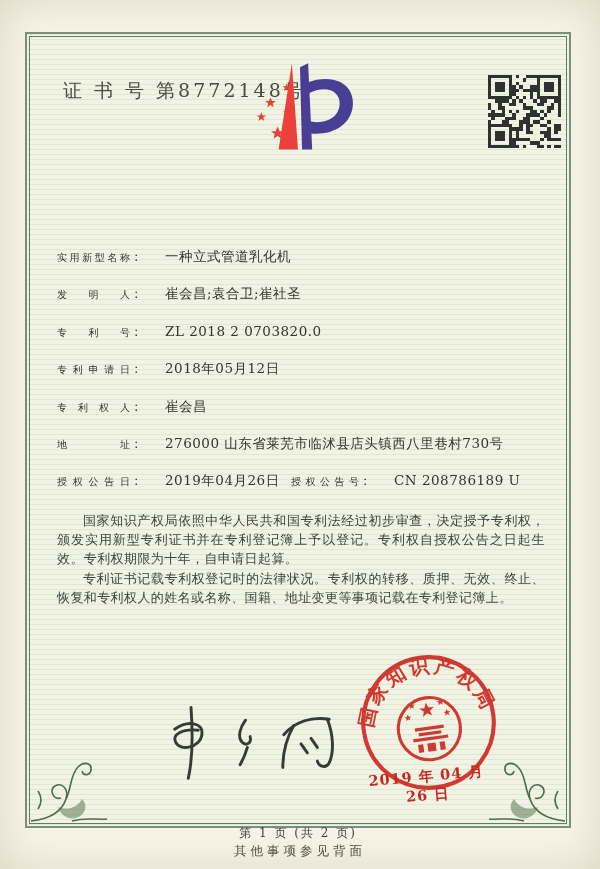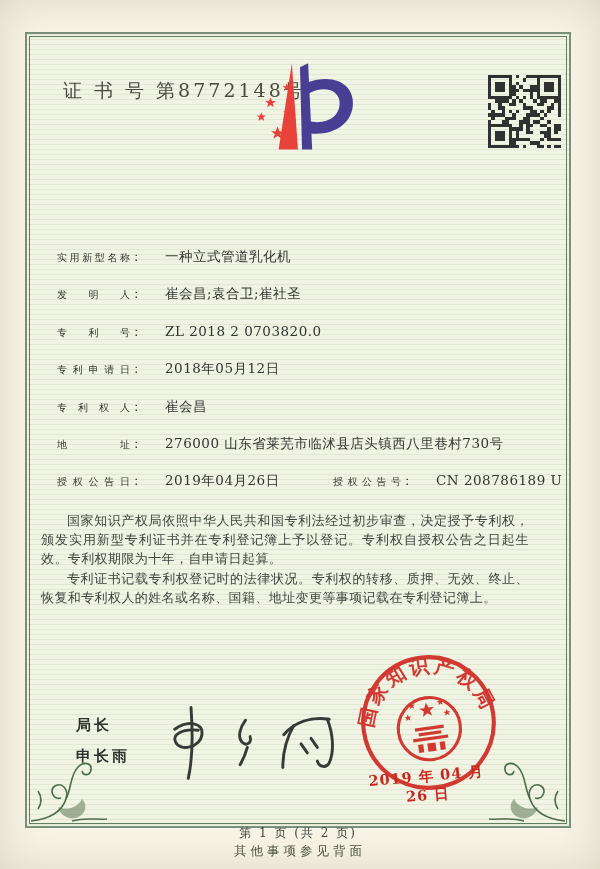--- a/index.html
+++ b/index.html
@@ -24,22 +24,22 @@
       display:grid;grid-template-columns:repeat(21,1fr);grid-template-rows:repeat(21,1fr);}
   .qr .q{background:#30322f;}
   .title{position:absolute;left:0;top:150px;width:100%;text-align:center;
          font-size:33px;letter-spacing:10px;color:#3a3a38;font-weight:600;}
   .fields{position:absolute;left:30px;top:214px;width:500px;font-size:13.5px;color:#33352f;}
   .frow{height:37.4px;position:relative;white-space:nowrap;}
   .flabel{display:inline-block;width:73px;font-size:10px;text-align:justify;text-align-last:justify;vertical-align:baseline;}
   .fcolon{display:inline-block;width:14px;font-size:12.5px;}
   .fvalue{margin-left:21px;letter-spacing:.5px;}
   .pair2{position:absolute;left:234px;top:0;}
-  .pair2 .flabel{width:68px;margin-left:42px;}
-  .paras{position:absolute;left:14px;top:477px;width:488px;font-size:13px;line-height:19.2px;
+  .pair2 .flabel{width:68px;}
+  .paras{position:absolute;left:30px;top:477px;width:488px;font-size:13px;line-height:19.2px;
          color:#3d443c;letter-spacing:.4px;text-align:justify;font-family:Liberation Serif, serif;}
   .paras p{margin:0;text-indent:2em;}
   .officials{position:absolute;left:49px;top:676px;color:#2e342d;font-size:15px;letter-spacing:3px;line-height:31px;font-weight:600;}
   .signature{position:absolute;left:124px;top:662px;width:200px;height:92px;}
   .seal{position:absolute;left:329px;top:616px;width:145px;height:145px;}
   .seal-date{position:absolute;left:330px;top:733px;width:140px;text-align:center;
              color:#c8281f;font-size:14.5px;letter-spacing:1px;font-weight:600;transform:rotate(-5deg);}
   .page-no{position:absolute;left:0;top:773px;width:100%;text-align:center;font-size:12px;letter-spacing:2px;color:#3b403a;margin-top:18px;}
   .back-note{position:absolute;left:0;top:843px;width:100%;text-align:center;font-size:12.5px;letter-spacing:4px;color:#49503f;}
   .orn{position:absolute;width:80px;height:80px;bottom:1px;}
@@ -543,24 +543,20 @@
         <span class="flabel">授权公告号</span><span class="fcolon">：</span><span class="fvalue">CN 208786189 U</span>
       </span>
     </div>
   </div>
 
   <div class="paras">
     <p>国家知识产权局依照中华人民共和国专利法经过初步审查，决定授予专利权，颁发实用新型专利证书并在专利登记簿上予以登记。专利权自授权公告之日起生效。专利权期限为十年，自申请日起算。</p>
     <p>专利证书记载专利权登记时的法律状况。专利权的转移、质押、无效、终止、恢复和专利权人的姓名或名称、国籍、地址变更等事项记载在专利登记簿上。</p>
   </div>
 
-  <div class="officials">
-    <div>局长</div>
-    <div>申长雨</div>
-  </div>
 
   <svg class="signature" viewBox="0 0 220 100" fill="none" stroke="#363c35" stroke-width="3.2" stroke-linecap="round">
     <path d="M44,12 C46,40 46,68 41,90"></path>
     <path d="M26,36 C40,26 58,28 56,42 C54,56 32,61 27,50 C23,42 34,35 52,37"></path>
     <path d="M104,26 C98,34 95,44 100,50 C105,55 111,51 109,44"></path>
     <path d="M106,56 C104,63 101,70 98,75"></path>
     <path d="M146,42 C158,28 176,22 196,25"></path>
     <path d="M157,32 C149,46 145,62 145,78"></path>
     <path d="M194,25 C200,40 202,60 196,73 C193,79 185,78 183,71"></path>
     <path d="M165,52 L172,62 M176,46 L183,56"></path>

